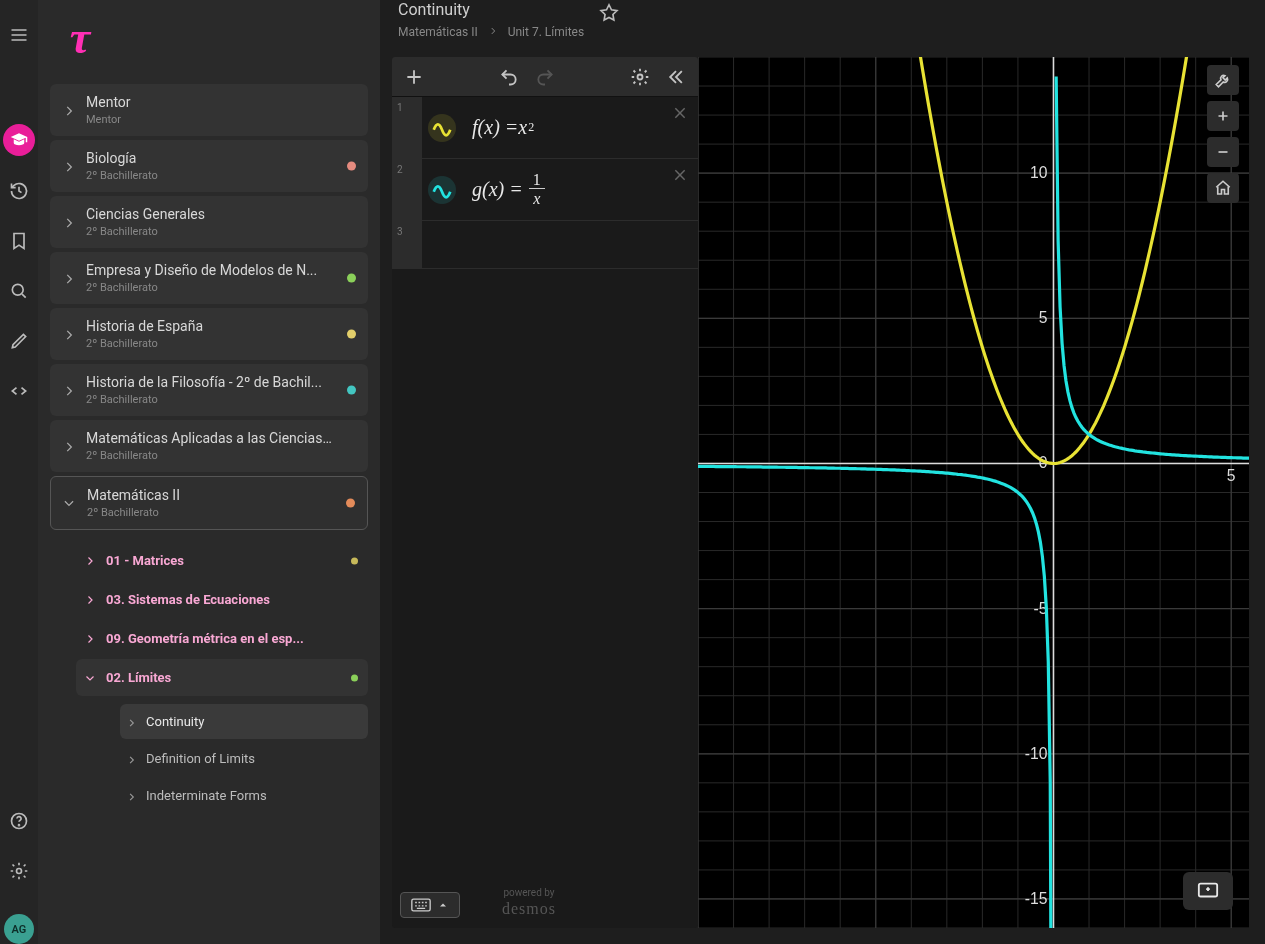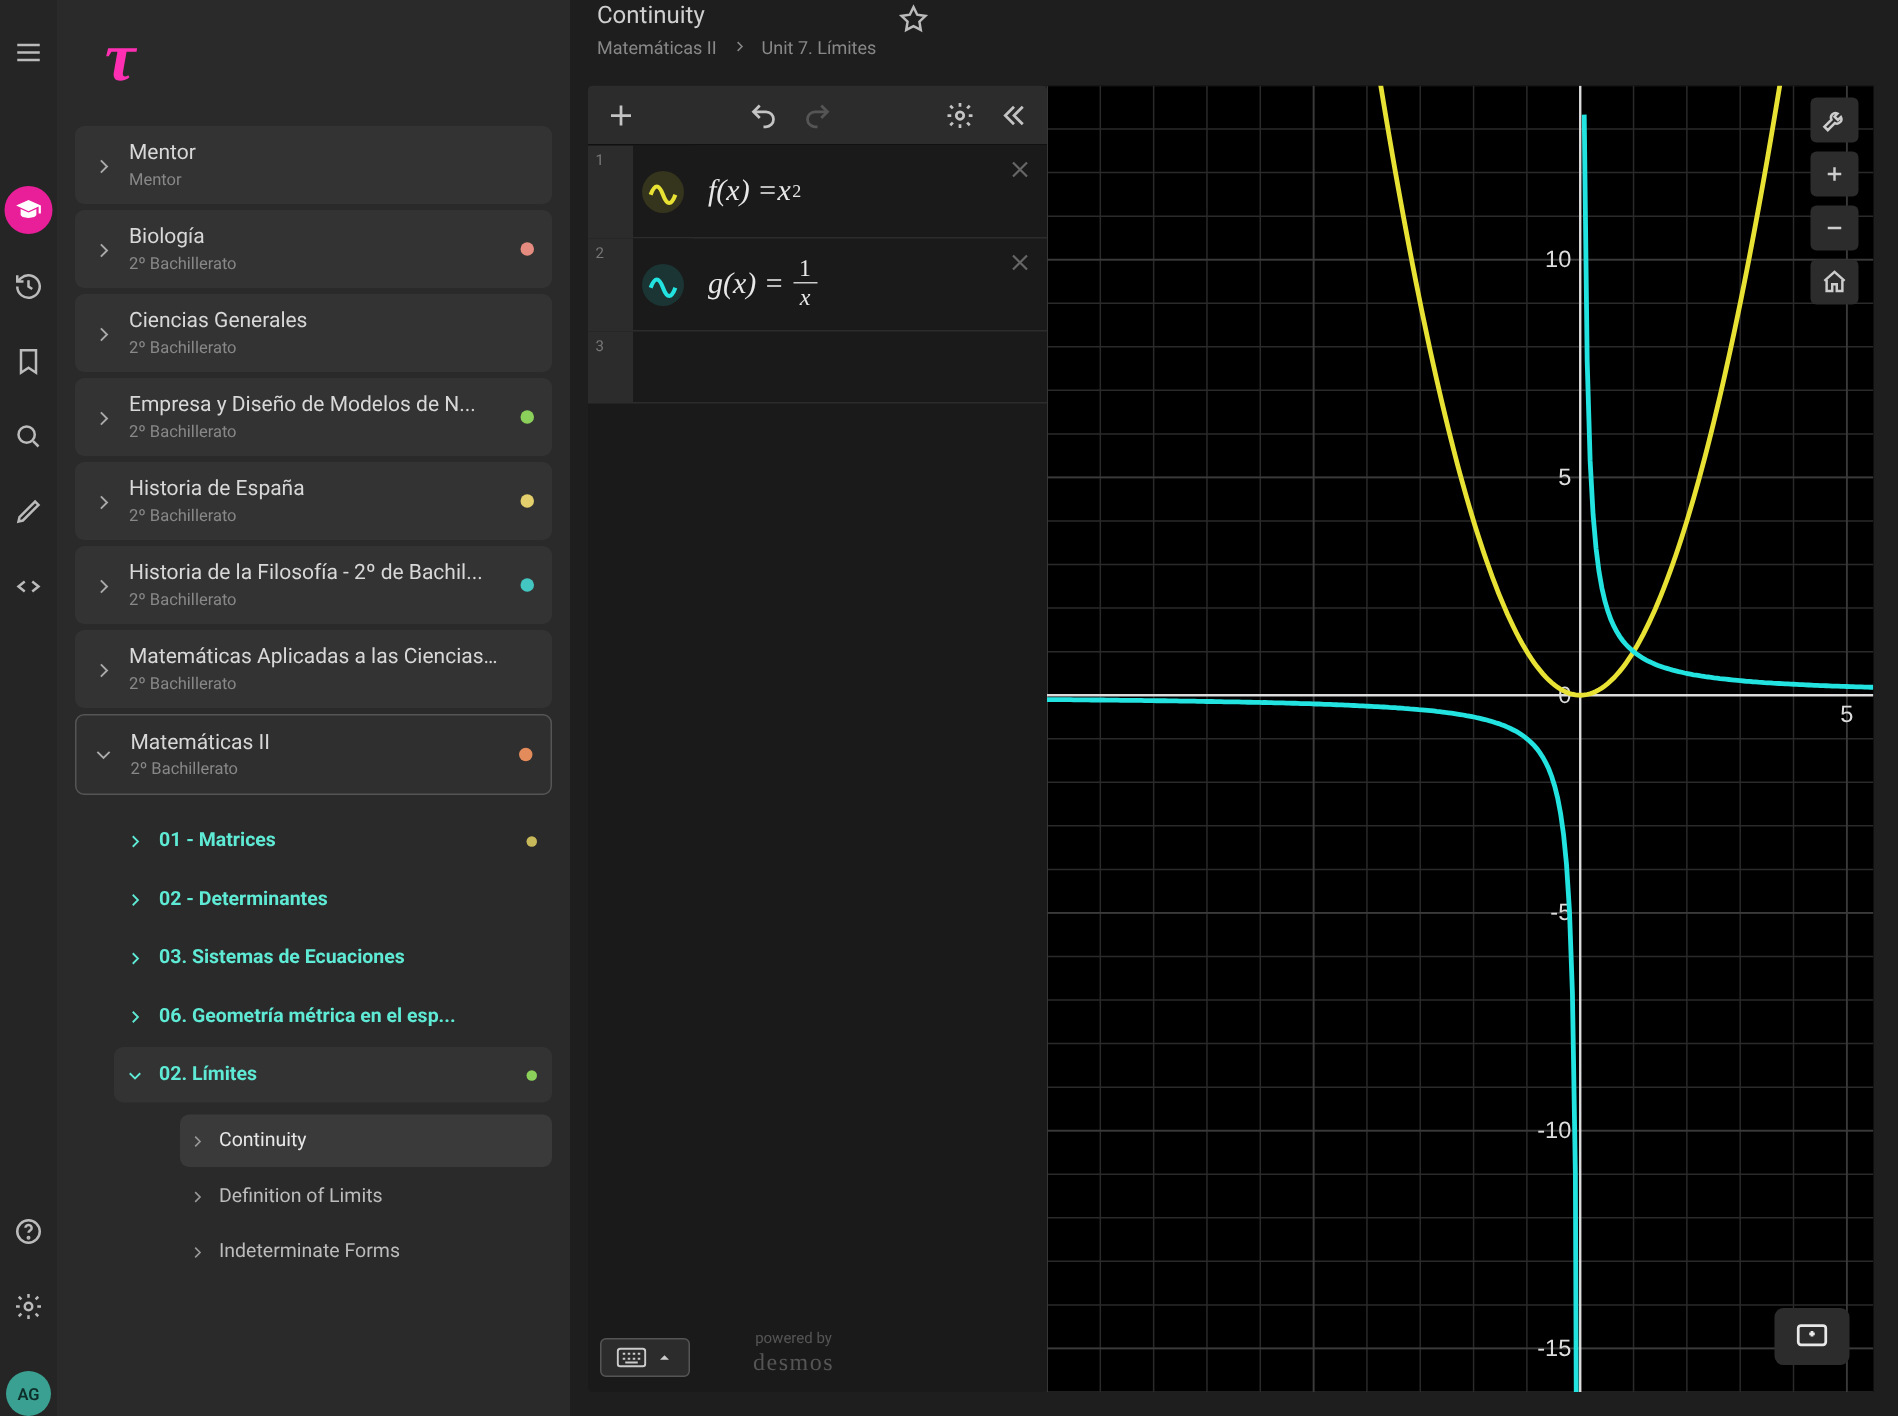--- a/index.html
+++ b/index.html
@@ -121,21 +121,21 @@
   
   .unit-list { padding: 6px 0 0 26px; }
   .unit-item {
     position: relative;
     padding: 11px 14px 11px 30px;
     border-radius: 6px;
     margin: 2px 0;
     cursor: pointer;
     font-size: 13px;
     font-weight: 700;
-    color: #5eead4;
+    color: #f9a8d4;
   }
   .unit-item.expanded { background: #333; }
   .unit-item .chev {
     position: absolute;
     left: 8px; top: 50%;
     transform: translateY(-50%);
     width: 12px; height: 12px;
   }
   .unit-item .chev svg { width: 12px; height: 12px; stroke: currentColor; fill: none; stroke-width: 2.4; }
   .unit-item.expanded .chev { transform: translateY(-50%) rotate(90deg); }
@@ -491,33 +491,27 @@
           <span class="chev"><svg viewBox="0 0 24 24">
               <path d="m9 5 7 7-7 7"></path>
             </svg></span>
           <div class="unit-title">01 - Matrices</div>
           <span class="dot" style="background:#c7b95a"></span>
         </div>
         <div class="unit-item">
           <span class="chev"><svg viewBox="0 0 24 24">
               <path d="m9 5 7 7-7 7"></path>
             </svg></span>
-          <div class="unit-title">02 - Determinantes</div>
+          <div class="unit-title">03. Sistemas de Ecuaciones</div>
         </div>
         <div class="unit-item">
           <span class="chev"><svg viewBox="0 0 24 24">
               <path d="m9 5 7 7-7 7"></path>
             </svg></span>
-          <div class="unit-title">03. Sistemas de Ecuaciones</div>
-        </div>
-        <div class="unit-item">
-          <span class="chev"><svg viewBox="0 0 24 24">
-              <path d="m9 5 7 7-7 7"></path>
-            </svg></span>
-          <div class="unit-title">06. Geometría métrica en el esp...</div>
+          <div class="unit-title">09. Geometría métrica en el esp...</div>
         </div>
         <div class="unit-item expanded">
           <span class="chev"><svg viewBox="0 0 24 24">
               <path d="m9 5 7 7-7 7"></path>
             </svg></span>
           <div class="unit-title">02. Límites</div>
           <span class="dot" style="background:#8bd05a"></span>
         </div>
         <div class="lesson-list">
           <div class="lesson-item active"><span class="chev"><svg viewBox="0 0 24 24">

